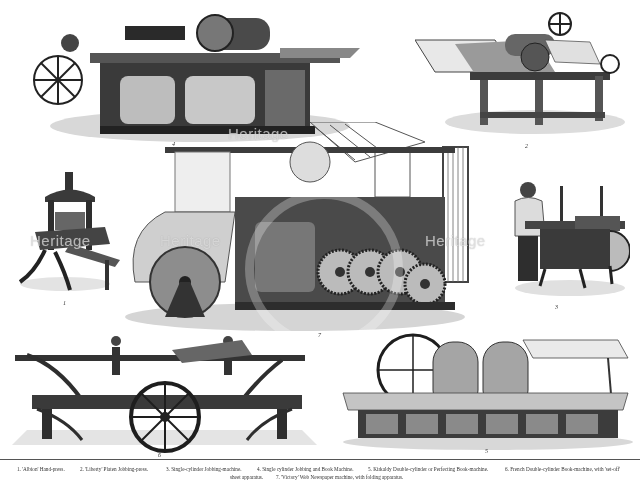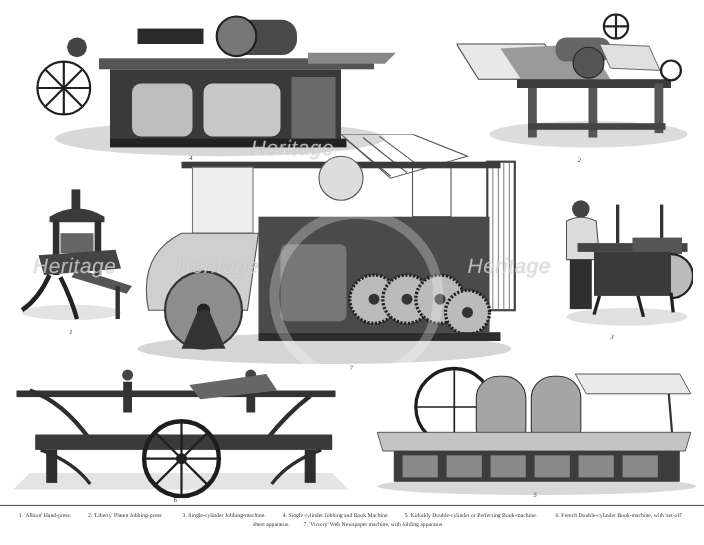--- a/index.html
+++ b/index.html
@@ -1,21 +1,21 @@
 <!DOCTYPE html>
 <html><head>
 <meta charset="utf-8">
 <style>
   html, body { margin:0; padding:0; background:#ffffff; }
   body { width:640px; height:495px; position:relative; overflow:hidden; font-family:"Liberation Serif", serif; }
   .plate { position:absolute; left:0; top:0; width:640px; height:460px; }
   .fig { position:absolute; }
   .fig svg { width:100%; height:100%; display:block; }
   .fignum { position:absolute; font-size:6px; color:#333; font-style:italic; }
-  .wm { position:absolute; font-family:"Liberation Sans", sans-serif; font-style:italic; font-size:19px; color:rgba(255,255,255,0.55); letter-spacing:0.5px; text-shadow:0 0 1px rgba(120,120,120,0.6); }
+  .wm { position:absolute; font-family:"Liberation Sans", sans-serif; font-size:15px; color:rgba(255,255,255,0.55); letter-spacing:0.5px; text-shadow:0 0 1px rgba(120,120,120,0.6); }
   .wm-ring { position:absolute; border:9px solid rgba(255,255,255,0.28); border-radius:50%; }
   .rule { position:absolute; left:0; top:459px; width:640px; height:1px; background:#555; }
   .caption { position:absolute; left:0; top:462px; width:640px; height:33px; font-size:5.2px; color:#333; line-height:8px; }
   .cap-item { position:absolute; white-space:nowrap; }
 </style>
 </head>
 <body>
 
 <div class="plate">
 

